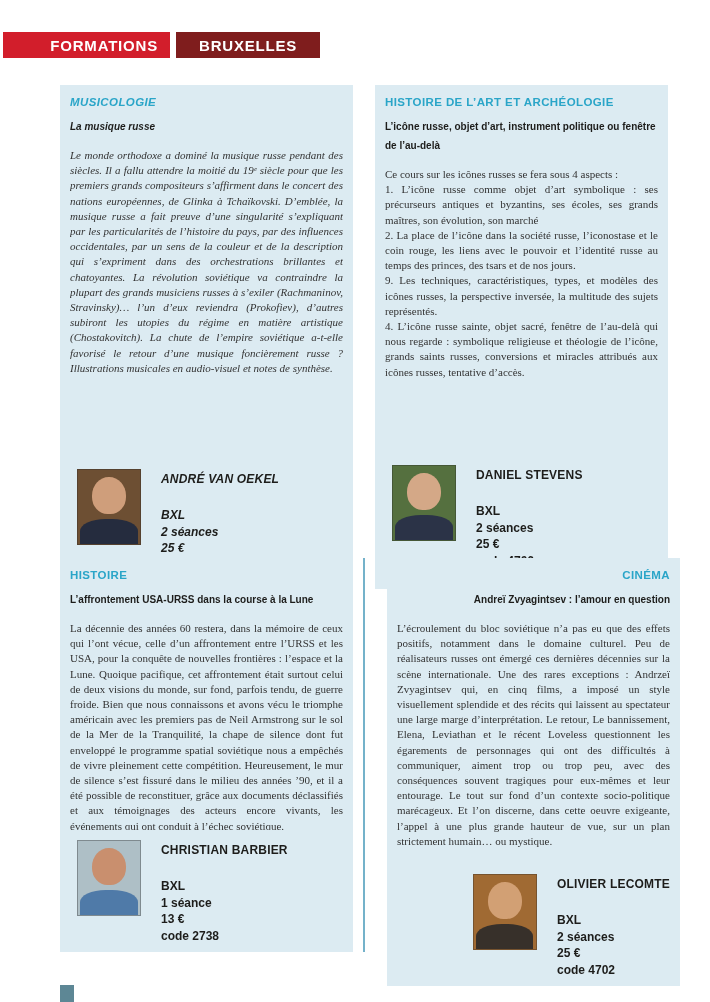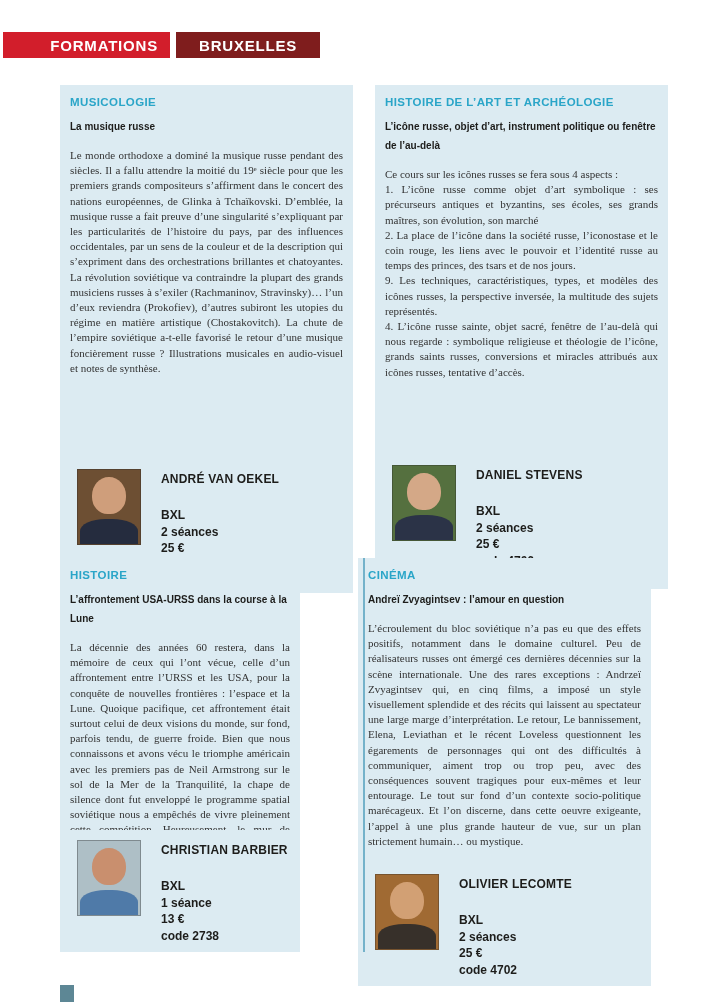--- a/index.html
+++ b/index.html
@@ -12,24 +12,24 @@
   .tag{height:26px;display:flex;align-items:center;color:#fff;font-weight:700;
        font-size:15px;letter-spacing:0.8px;box-sizing:border-box;}
   .tag-formations{width:167px;justify-content:flex-end;padding-right:12px;background:#d21e2b;}
   .tag-bruxelles{padding:0 23px;background:#7f1d1d;}
 
   
   .card{
     position:absolute;background:#dcebf2;box-sizing:border-box;
     padding:11px 10px 8px 10px;display:flex;flex-direction:column;overflow:hidden;
   }
-  .card.c1{left:60px;top:85px;width:293px;height:508px;padding-bottom:20px;}
+  .card.c1{left:60px;top:85px;width:293px;height:508px;padding-bottom:20px;font-style:italic;}
   .card.c2{left:375px;top:85px;width:293px;height:504px;padding-bottom:20px;}
-  .card.c3{left:60px;top:558px;width:240px;height:394px;}
-  .card.c4{left:358px;top:558px;width:293px;height:428px;}
+  .card.c3{left:60px;top:558px;width:293px;height:394px;}
+  .card.c4{left:387px;top:558px;width:293px;height:428px;align-items:flex-end;}
 
   .category{font-size:11.5px;font-weight:700;color:#2aa5c8;letter-spacing:0.4px;}
   .title{font-size:10px;line-height:19px;font-weight:700;color:#1d1d1b;margin:9px 0 0 0;}
   .body{
     flex:1 1 auto;overflow:hidden;margin-top:12px;
     font-family:"Liberation Serif",serif;font-size:11px;line-height:15.2px;
     text-align:justify;color:#333333;
   }
   .body p{margin:0;}
 

